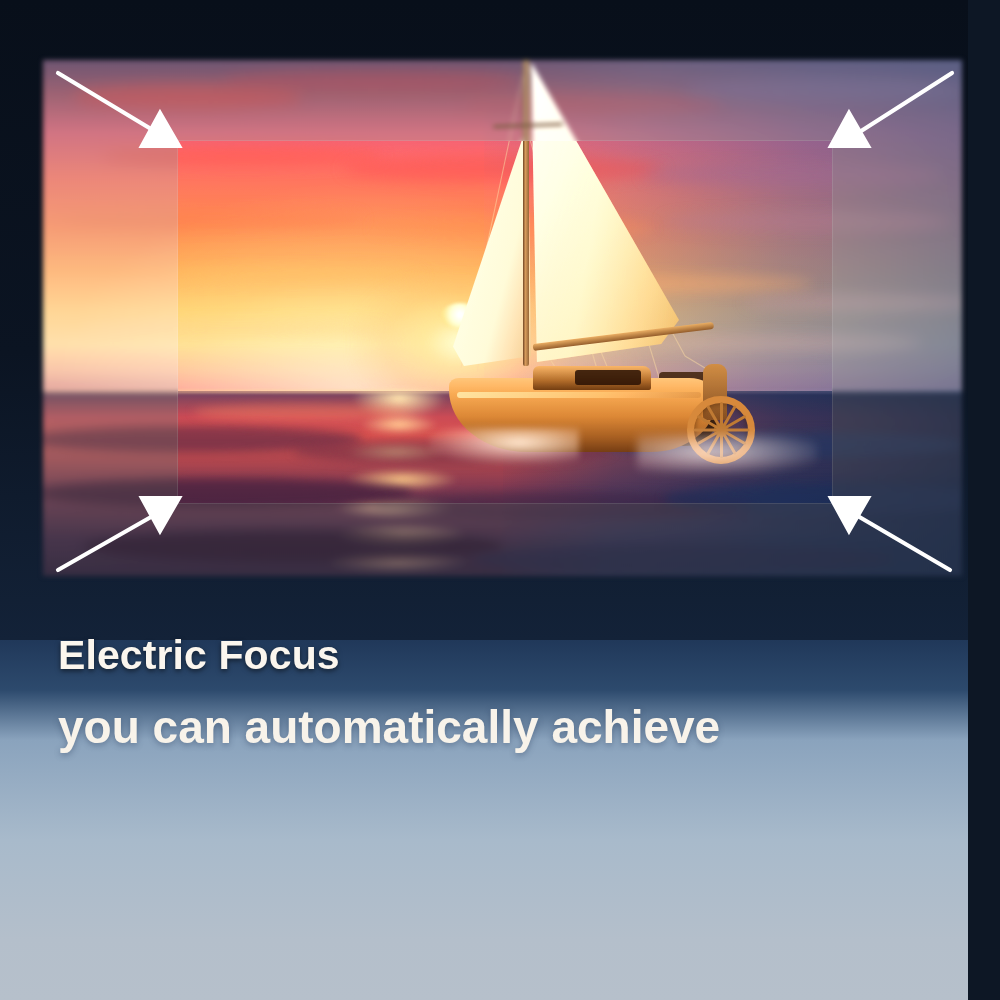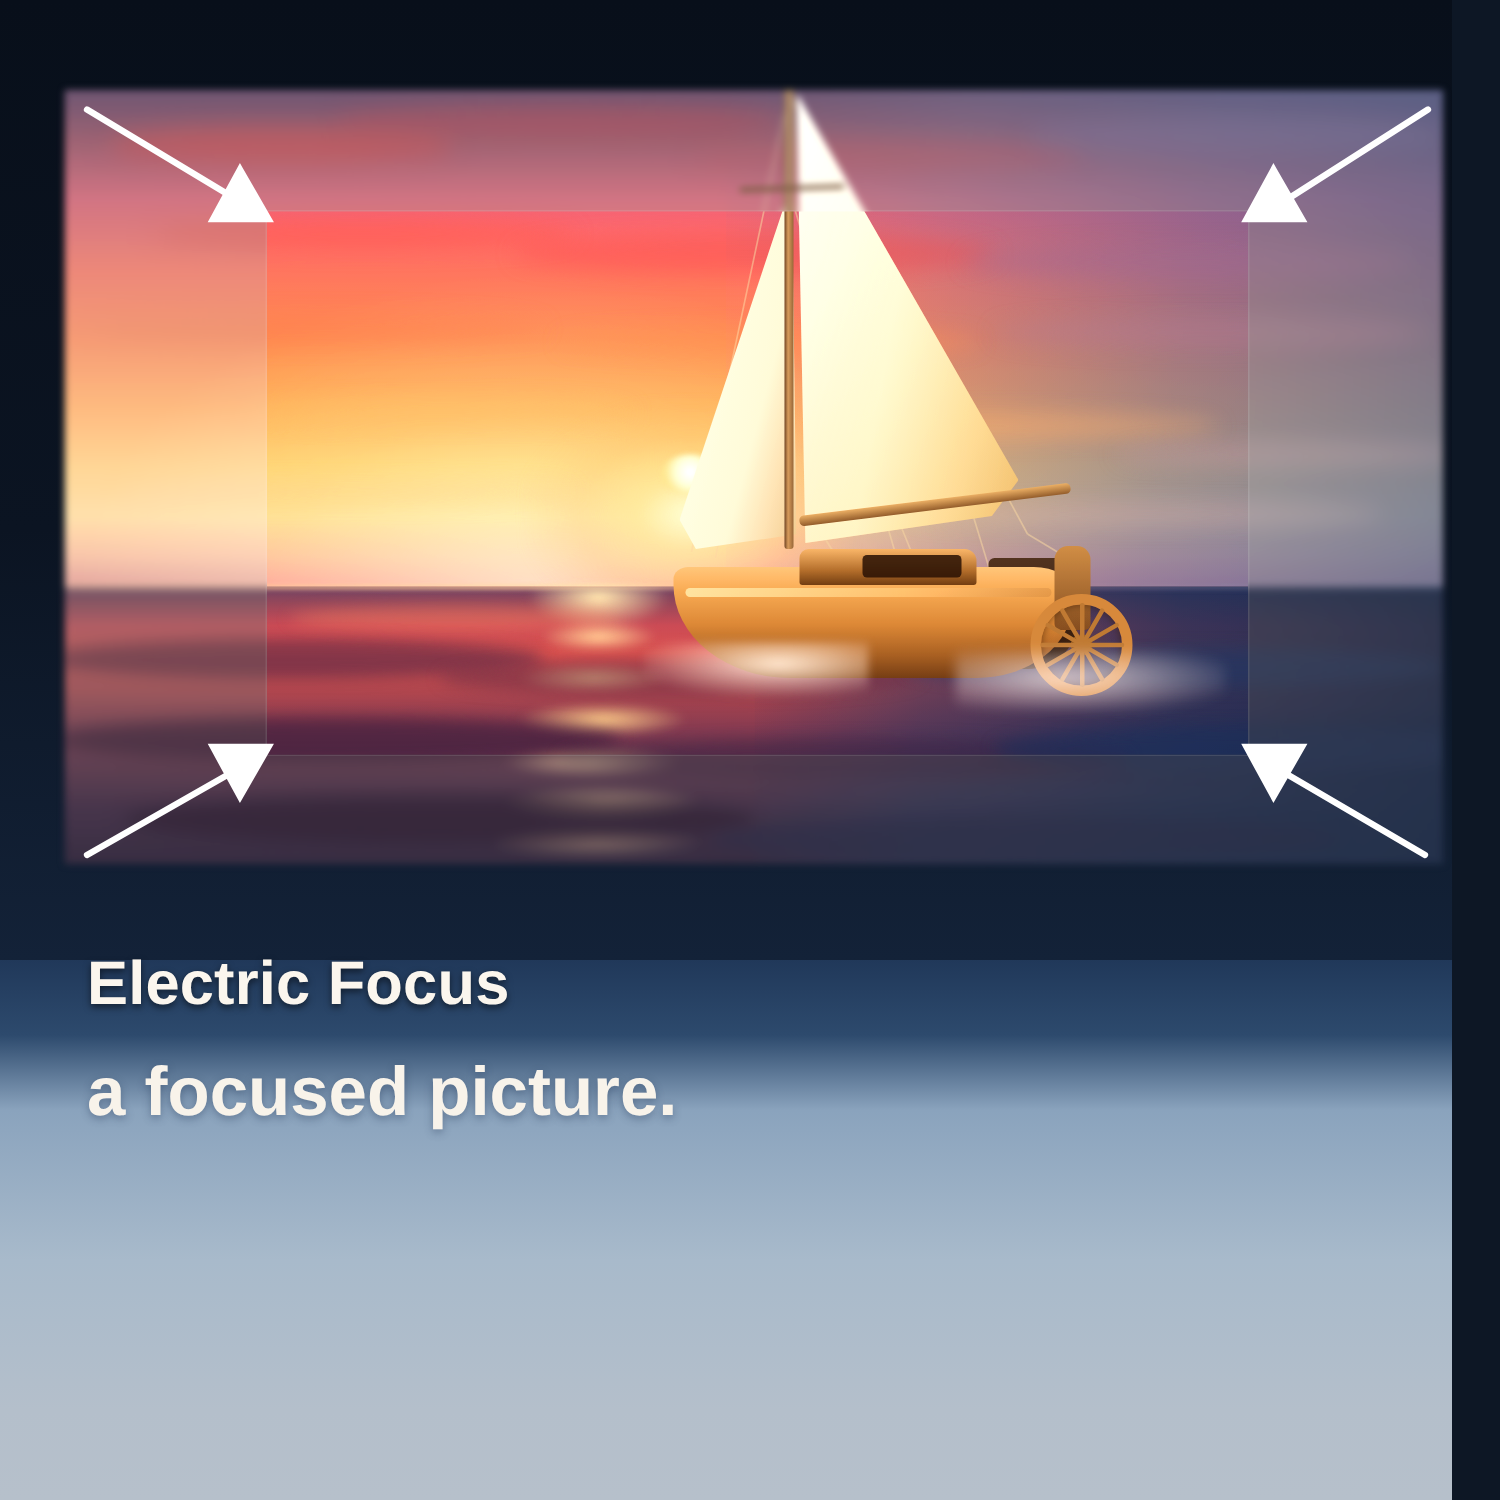--- a/index.html
+++ b/index.html
@@ -450,17 +450,17 @@
       <polygon points="142,498 179,498 160,531"></polygon>
 
       <line x1="950" y1="570" x2="856" y2="515"></line>
       <polygon points="831,498 868,498 849,531"></polygon>
     </g>
   </svg>
 
   <div id="caption">
     <div id="headline">Electric Focus</div>
     <div id="body-text">
-      <span class="ln">a focused picture.</span>
+      <span class="ln">you can automatically achieve</span>
     </div>
   </div>
 
 </div>
 
 </body></html>

